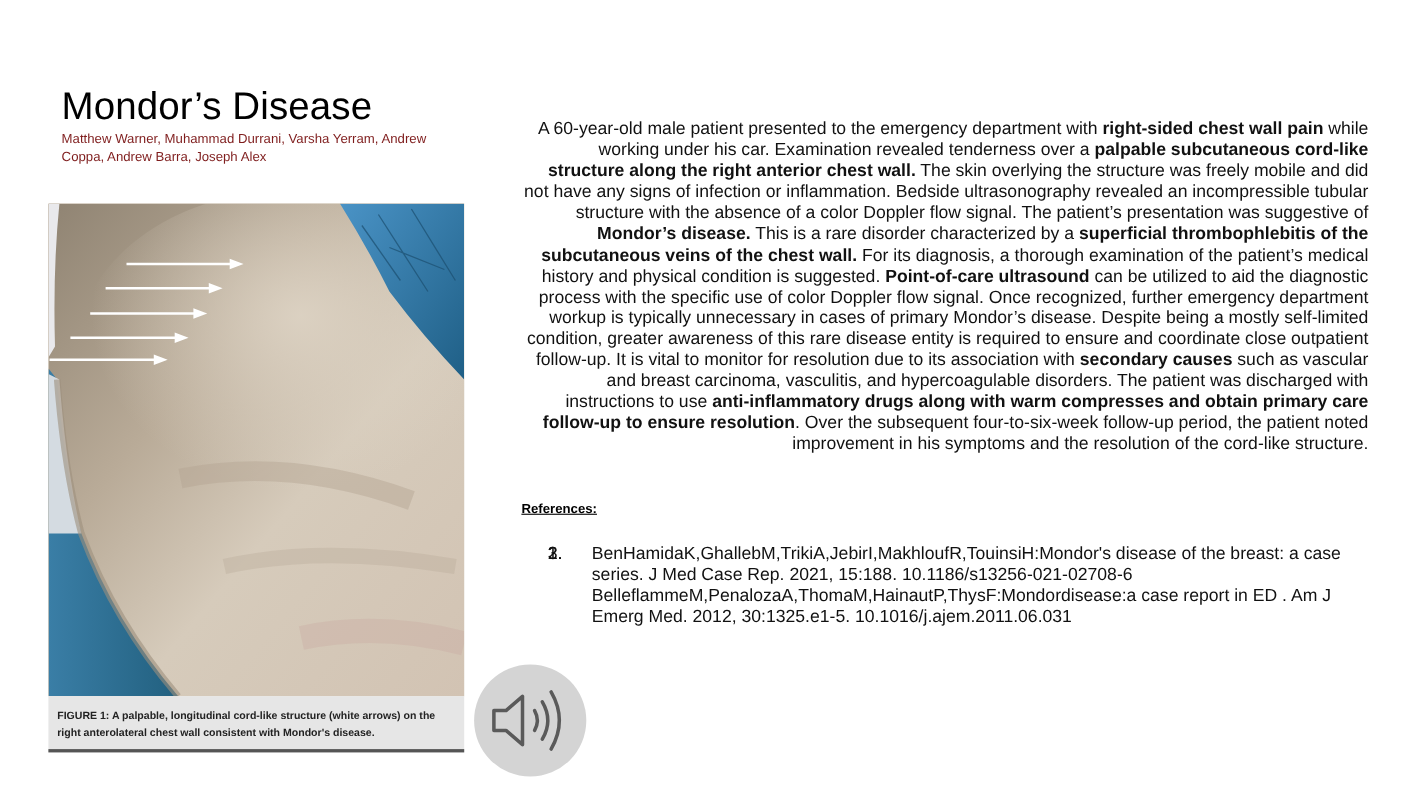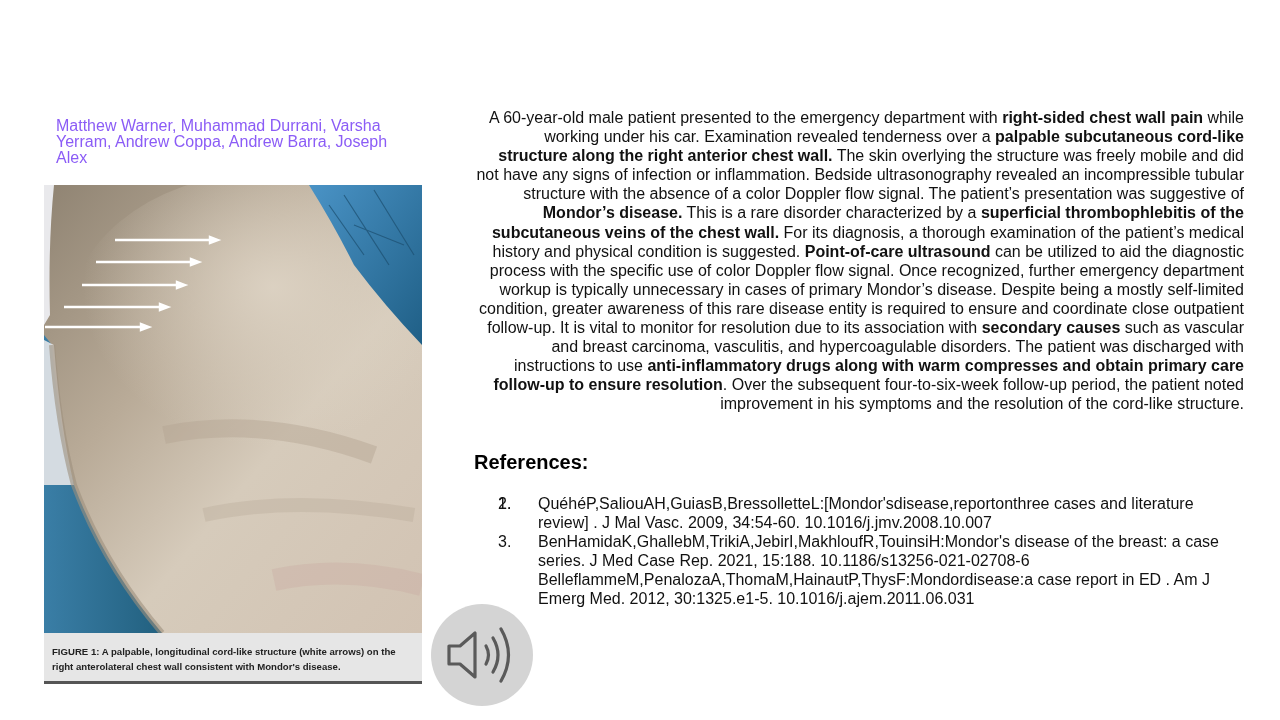--- a/index.html
+++ b/index.html
@@ -27,23 +27,23 @@
       letter-spacing: 0.1px;
       line-height: 42px;
       margin: 0;
       white-space: nowrap;
     }
     .authors {
       position: absolute;
       left: 56px;
       top: 118px;
       width: 340px;
-      font-size: 16px;
+      font-size: 12px;
       line-height: 16px;
-      color: #8b5cf6;
+      color: #7f1d1d;
     }
     .figure {
       position: absolute;
       left: 44px;
       top: 185px;
       width: 378px;
       height: 502px;
     }
     .photo {
       position: absolute;
@@ -78,23 +78,24 @@
       font-size: 16px;
       line-height: 19.1px;
       color: #111;
       text-align: right;
     }
     .body-text b { font-weight: bold; }
     .refs-heading {
       position: absolute;
       left: 474px;
       top: 453px;
-      font-size: 20px;
+      font-size: 12px;
       font-weight: bold;
       line-height: 19px;
+      text-decoration: underline;
     }
     .refs {
       position: absolute;
       left: 474px;
       top: 494px;
       width: 780px;
       margin: 0;
       padding: 0;
       list-style: none;
       font-size: 16px;
@@ -121,20 +122,21 @@
       background: #d4d4d4;
       cursor: pointer;
     }
     .speaker svg { position: absolute; left: 0; top: 0; }
   </style>
 </head>
 <body>
 
 <div class="slide">
 
+  <h1 class="title">Mondor’s Disease</h1>
   <div class="authors">Matthew Warner, Muhammad Durrani, Varsha Yerram, Andrew Coppa, Andrew Barra, Joseph Alex</div>
 
   <div class="figure">
     <div class="photo" title="Photograph of a patient's right anterolateral chest wall with five white arrows pointing at a longitudinal cord-like structure">
       <svg width="378" height="448" viewBox="0 0 378 448" xmlns="http://www.w3.org/2000/svg">
         <defs>
           <linearGradient id="skin" x1="0" y1="0" x2="1" y2="1">
             <stop offset="0" stop-color="#8f8372"></stop>
             <stop offset="0.35" stop-color="#b9ab98"></stop>
             <stop offset="0.6" stop-color="#d6cbbb"></stop>
@@ -192,21 +194,20 @@
     <span>A 60-year-old male patient presented to the emergency department with </span><b>right-sided chest wall pain</b><span> while working under his car. Examination revealed tenderness over a </span><b>palpable subcutaneous cord-like structure along the right anterior chest wall.</b><span> The skin overlying the structure was freely mobile and did not have any signs of infection or inflammation. Bedside ultrasonography revealed an incompressible tubular structure with the absence of a color Doppler flow signal. The patient’s presentation was suggestive of </span><b>Mondor’s disease.</b><span> This is a rare disorder characterized by a </span><b>superficial thrombophlebitis of the subcutaneous veins of the chest wall.</b><span> For its diagnosis, a thorough examination of the patient’s medical history and physical condition is suggested. </span><b>Point-of-care ultrasound</b><span> can be utilized to aid the diagnostic process with the specific use of color Doppler flow signal. Once recognized, further emergency department workup is typically unnecessary in cases of primary Mondor’s disease. Despite being a mostly self-limited condition, greater awareness of this rare disease entity is required to ensure and coordinate close outpatient follow-up. It is vital to monitor for resolution due to its association with </span><b>secondary causes</b><span> such as vascular and breast carcinoma, vasculitis, and hypercoagulable disorders. The patient was discharged with instructions to use </span><b>anti-inflammatory drugs along with warm compresses and obtain primary care follow-up to ensure resolution</b><span>. Over the subsequent four-to-six-week follow-up period, the patient noted improvement in his symptoms and the resolution of the cord-like structure.</span>
   </div>
 
   <div class="refs-heading">References:</div>
   <ol class="refs">
     <li class="ref-item">
       <span class="ref-num">1.</span>
     </li>
     <li class="ref-item">
       <span class="ref-num">2.</span>
-      <span>QuéhéP,SaliouAH,GuiasB,BressolletteL:[Mondor'sdisease,reportonthree cases and literature review] . J Mal Vasc. 2009, 34:54-60. 10.1016/j.jmv.2008.10.007</span>
     </li>
     <li class="ref-item">
       <span class="ref-num">3.</span>
       <span>BenHamidaK,GhallebM,TrikiA,JebirI,MakhloufR,TouinsiH:Mondor's disease of the breast: a case series. J Med Case Rep. 2021, 15:188. 10.1186/s13256-021-02708-6 BelleflammeM,PenalozaA,ThomaM,HainautP,ThysF:Mondordisease:a case report in ED . Am J Emerg Med. 2012, 30:1325.e1-5. 10.1016/j.ajem.2011.06.031</span>
     </li>
   </ol>
 
   <div class="speaker" aria-label="Audio">
     <svg width="102" height="102" viewBox="0 0 102 102" xmlns="http://www.w3.org/2000/svg">
       <g fill="none" stroke="#5a5a5a" stroke-width="3.2" stroke-linejoin="round" stroke-linecap="round">

